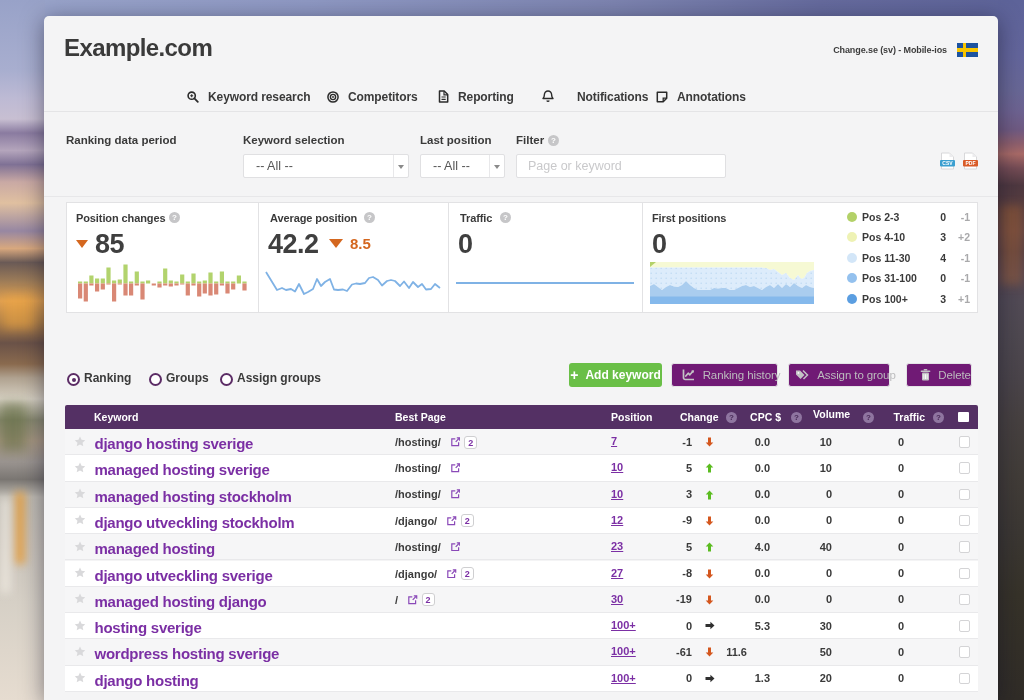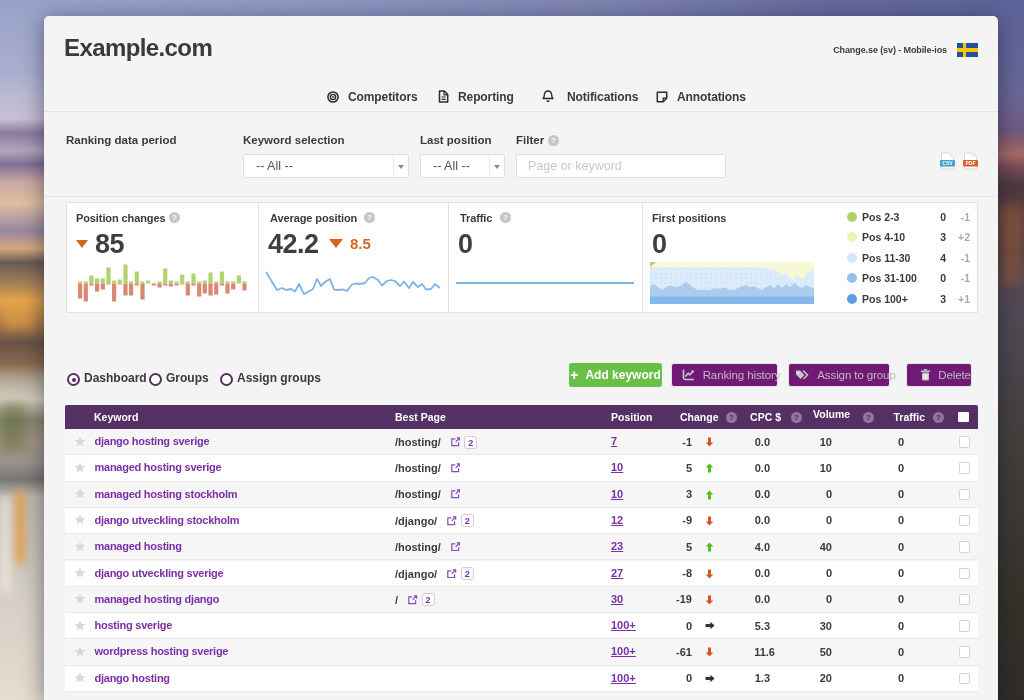--- a/index.html
+++ b/index.html
@@ -49,21 +49,21 @@
 .btn{top:347px;height:24px;border-radius:3px;font-size:12px;display:flex;align-items:center;justify-content:center;white-space:nowrap;}
 .btn.gray{background:#701a75;border:1px solid #e4e4e6;color:#bcbcbe;font-weight:normal;font-size:11.5px;letter-spacing:-.1px;padding-left:13px;}
 #btnadd{left:525px;width:93px;background:#6abf47;color:#fff;font-weight:bold;}
 
 #thead{left:21px;top:389px;width:913px;height:24px;background:#543064;border-radius:2px 2px 0 0;}
 .th{position:absolute;top:6px;font-size:10.5px;font-weight:bold;color:#fff;}
 .qh{width:11px;height:11px;border-radius:50%;background:#8f75a0;color:#472a56;font-size:8px;font-weight:bold;text-align:center;line-height:11px;}
 .row{position:absolute;left:21px;width:913px;height:26.3px;border-bottom:1px solid #e9e9eb;}
 .row.odd{background:#f6f6f7;}
 .row.even{background:#fff;}
-.kw{position:absolute;left:29.5px;top:6px;font-size:11px;font-weight:bold;color:#7b2fa4;letter-spacing:-.25px;}
+.kw{position:absolute;left:29.5px;top:6px;font-size:15px;font-weight:bold;color:#7b2fa4;letter-spacing:-.25px;}
 .pg{position:absolute;left:330px;top:6.5px;font-size:11px;font-weight:bold;color:#3c3c3c;display:flex;align-items:center;}
 .pos{position:absolute;left:546px;top:6px;font-size:11px;font-weight:bold;color:#7b2fa4;text-decoration:underline;}
 .num{position:absolute;top:6.5px;font-size:11px;font-weight:bold;color:#3a3a3a;text-align:right;}
 .cb{position:absolute;left:893.5px;top:7px;width:11.5px;height:11.5px;background:#fff;border:1px solid #d4d4d6;border-radius:2px;}
 .badge{display:inline-block;margin-left:4px;width:13px;height:13px;background:#fff;border:1px solid #cfcfd1;border-radius:3px;color:#7b2fa4;font-size:9px;font-weight:bold;text-align:center;line-height:13px;}
 </style></head><body>
 <div id="bgtop"></div>
 <div id="bgleft"></div>
 <div id="bgright"></div>
 <div style="position:absolute;left:0px;top:403px;width:26px;height:48px;background:rgba(95,105,62,.55);filter:blur(6px)"></div>
@@ -73,20 +73,28 @@
 <div style="position:absolute;left:1000px;top:205px;width:22px;height:80px;background:rgba(215,122,44,.28);filter:blur(5px)"></div>
 <div id="card">
 <div class="abs hd" id="h1x">Example.com</div>
 <div class="abs" id="topright">Change.se (sv) - Mobile-ios</div>
 <div class="abs" id="flag">
       <div class="v"></div>
       <div class="h"></div>
     </div>
 
 <div class="abs" id="tabline"></div>
+<div class="abs tab" style="left:143px">
+      <svg width="12" height="12" viewBox="0 0 12 12">
+        <circle cx="4.7" cy="4.7" r="3.6" fill="none" stroke="#2b2b2b" stroke-width="1.6"></circle>
+        <path d="M7.4 7.4 L10.8 10.8" stroke="#2b2b2b" stroke-width="1.8" stroke-linecap="round"></path>
+        <path d="M4.7 3.2 V6.2 M3.2 4.7 H6.2" stroke="#2b2b2b" stroke-width="1.1"></path>
+      </svg>
+      <span style="margin-left:9px">Keyword research</span>
+    </div>
 <div class="abs tab" style="left:283px">
       <svg width="12" height="12" viewBox="0 0 12 12">
         <circle cx="6" cy="6" r="5.1" fill="none" stroke="#2b2b2b" stroke-width="1.5"></circle>
         <circle cx="6" cy="6" r="2.6" fill="none" stroke="#2b2b2b" stroke-width="1.4"></circle>
         <circle cx="6" cy="6" r="0.9" fill="#2b2b2b"></circle>
       </svg>
       <span style="margin-left:9px">Competitors</span>
     </div>
 <div class="abs tab" style="left:394px">
       <svg width="11" height="13" viewBox="0 0 11 13">
@@ -94,21 +102,21 @@
         <path d="M6 1.2 V4.8 H9.5" fill="none" stroke="#2b2b2b" stroke-width="1.2"></path>
         <path d="M3.5 7 H7.7 M3.5 9.3 H7.7" stroke="#2b2b2b" stroke-width="1.2"></path>
       </svg>
       <span style="margin-left:9px">Reporting</span>
     </div>
 <div class="abs tab" style="left:498px">
       <svg width="12" height="13" viewBox="0 0 12 13">
         <path d="M6 1 a3.6 3.6 0 0 1 3.6 3.6 c0 2.6 .9 3.4 1.4 3.9 H1 c.5-.5 1.4-1.3 1.4-3.9 A3.6 3.6 0 0 1 6 1 Z" fill="none" stroke="#2b2b2b" stroke-width="1.4" stroke-linejoin="round"></path>
         <path d="M4.8 10.6 a1.3 1.3 0 0 0 2.4 0" fill="none" stroke="#2b2b2b" stroke-width="1.3"></path>
       </svg>
-      <span style="margin-left:13px">Notifications</span>
+      <span style="margin-left:23px">Notifications</span>
     </div>
 <div class="abs tab" style="left:612px">
       <svg width="12" height="12" viewBox="0 0 12 12">
         <path d="M1.3 1.3 H10.7 V7.2 L7.2 10.7 H1.3 Z" fill="none" stroke="#2b2b2b" stroke-width="1.5" stroke-linejoin="round"></path>
         <path d="M7.2 10.5 V7.2 H10.5" fill="none" stroke="#2b2b2b" stroke-width="1.3"></path>
       </svg>
       <span style="margin-left:9px">Annotations</span>
     </div>
 <div class="abs flabel" style="left:22px">Ranking data period</div>
 <div class="abs flabel" style="left:199px">Keyword selection</div>
@@ -239,21 +247,21 @@
 <div class="abs lg lgv2" style="left:908px;top:235.8px;width:18px;text-align:right">-1</div>
 <div class="lgdot" style="left:803px;top:257.2px;background:#94c1ee"></div>
 <div class="abs lg" style="left:818px;top:256.2px">Pos 31-100</div>
 <div class="abs lg" style="left:872px;top:256.2px;width:30px;text-align:right">0</div>
 <div class="abs lg lgv2" style="left:908px;top:256.2px;width:18px;text-align:right">-1</div>
 <div class="lgdot" style="left:803px;top:277.59999999999997px;background:#5b9ee1"></div>
 <div class="abs lg" style="left:818px;top:276.59999999999997px">Pos 100+</div>
 <div class="abs lg" style="left:872px;top:276.59999999999997px;width:30px;text-align:right">3</div>
 <div class="abs lg lgv2" style="left:908px;top:276.59999999999997px;width:18px;text-align:right">+1</div>
 <div class="abs radio on" style="left:23px"></div>
-    <div class="abs rlabel" style="left:40px">Dashboard</div>
+    <div class="abs rlabel" style="left:40px">Ranking</div>
 <div class="abs radio" style="left:105px"></div>
     <div class="abs rlabel" style="left:122px">Groups</div>
 <div class="abs radio" style="left:176px"></div>
     <div class="abs rlabel" style="left:193px">Assign groups</div>
 <div class="abs btn" id="btnadd"><span style="font-size:14px;margin-right:7px;font-weight:bold">+</span>Add keyword</div>
 <div class="abs btn gray" style="left:627px;width:107px"><span style="margin-right:8px;display:inline-flex">
         <svg width="13" height="12" viewBox="0 0 13 12">
           <path d="M1.5 0.5 V8.8 a1.7 1.7 0 0 0 1.7 1.7 H12" fill="none" stroke="#c3c3c5" stroke-width="1.7"></path>
           <path d="M3.8 7 L6.2 4.2 L7.8 5.8 L11 2.2" fill="none" stroke="#c3c3c5" stroke-width="1.7" stroke-linecap="round" stroke-linejoin="round"></path>
           <rect x="9.6" y="1.4" width="2.2" height="2.2" fill="#c3c3c5"></rect>
@@ -459,21 +467,21 @@
 <div class="row odd" style="top:623.4px">
       <span style="position:absolute;left:9px;top:6.5px;line-height:0"><svg width="12" height="11" viewBox="0 0 14 13">
           <path d="M7 0.5 L8.8 4.4 L13.2 4.9 L10 7.9 L10.9 12.2 L7 10 L3.1 12.2 L4 7.9 L0.8 4.9 L5.2 4.4 Z" fill="#d9d9db"></path>
         </svg></span>
       <div class="kw">wordpress hosting sverige</div>
       <div class="pos">100+</div>
       <div class="num" style="left:577px;width:50px">-61</div>
       <div style="position:absolute;left:640px;top:8px;line-height:0"><svg width="9" height="10" viewBox="0 0 9 10">
           <path d="M4.5 9.5 L8.3 5.4 H6 V0.5 H3 V5.4 H0.7 Z" fill="#d4571e"></path>
         </svg></div>
-      <div class="num" style="left:660px;width:50px">11.6</div>
+      <div class="num" style="left:632px;width:50px">11.6</div>
       <div class="num" style="left:717px;width:50px">50</div>
       <div class="num" style="left:789px;width:50px">0</div>
       <div class="cb"></div>
     </div>
 <div class="row even" style="top:649.7px">
       <span style="position:absolute;left:9px;top:6.5px;line-height:0"><svg width="12" height="11" viewBox="0 0 14 13">
           <path d="M7 0.5 L8.8 4.4 L13.2 4.9 L10 7.9 L10.9 12.2 L7 10 L3.1 12.2 L4 7.9 L0.8 4.9 L5.2 4.4 Z" fill="#d9d9db"></path>
         </svg></span>
       <div class="kw">django hosting</div>
       <div class="pos">100+</div>

